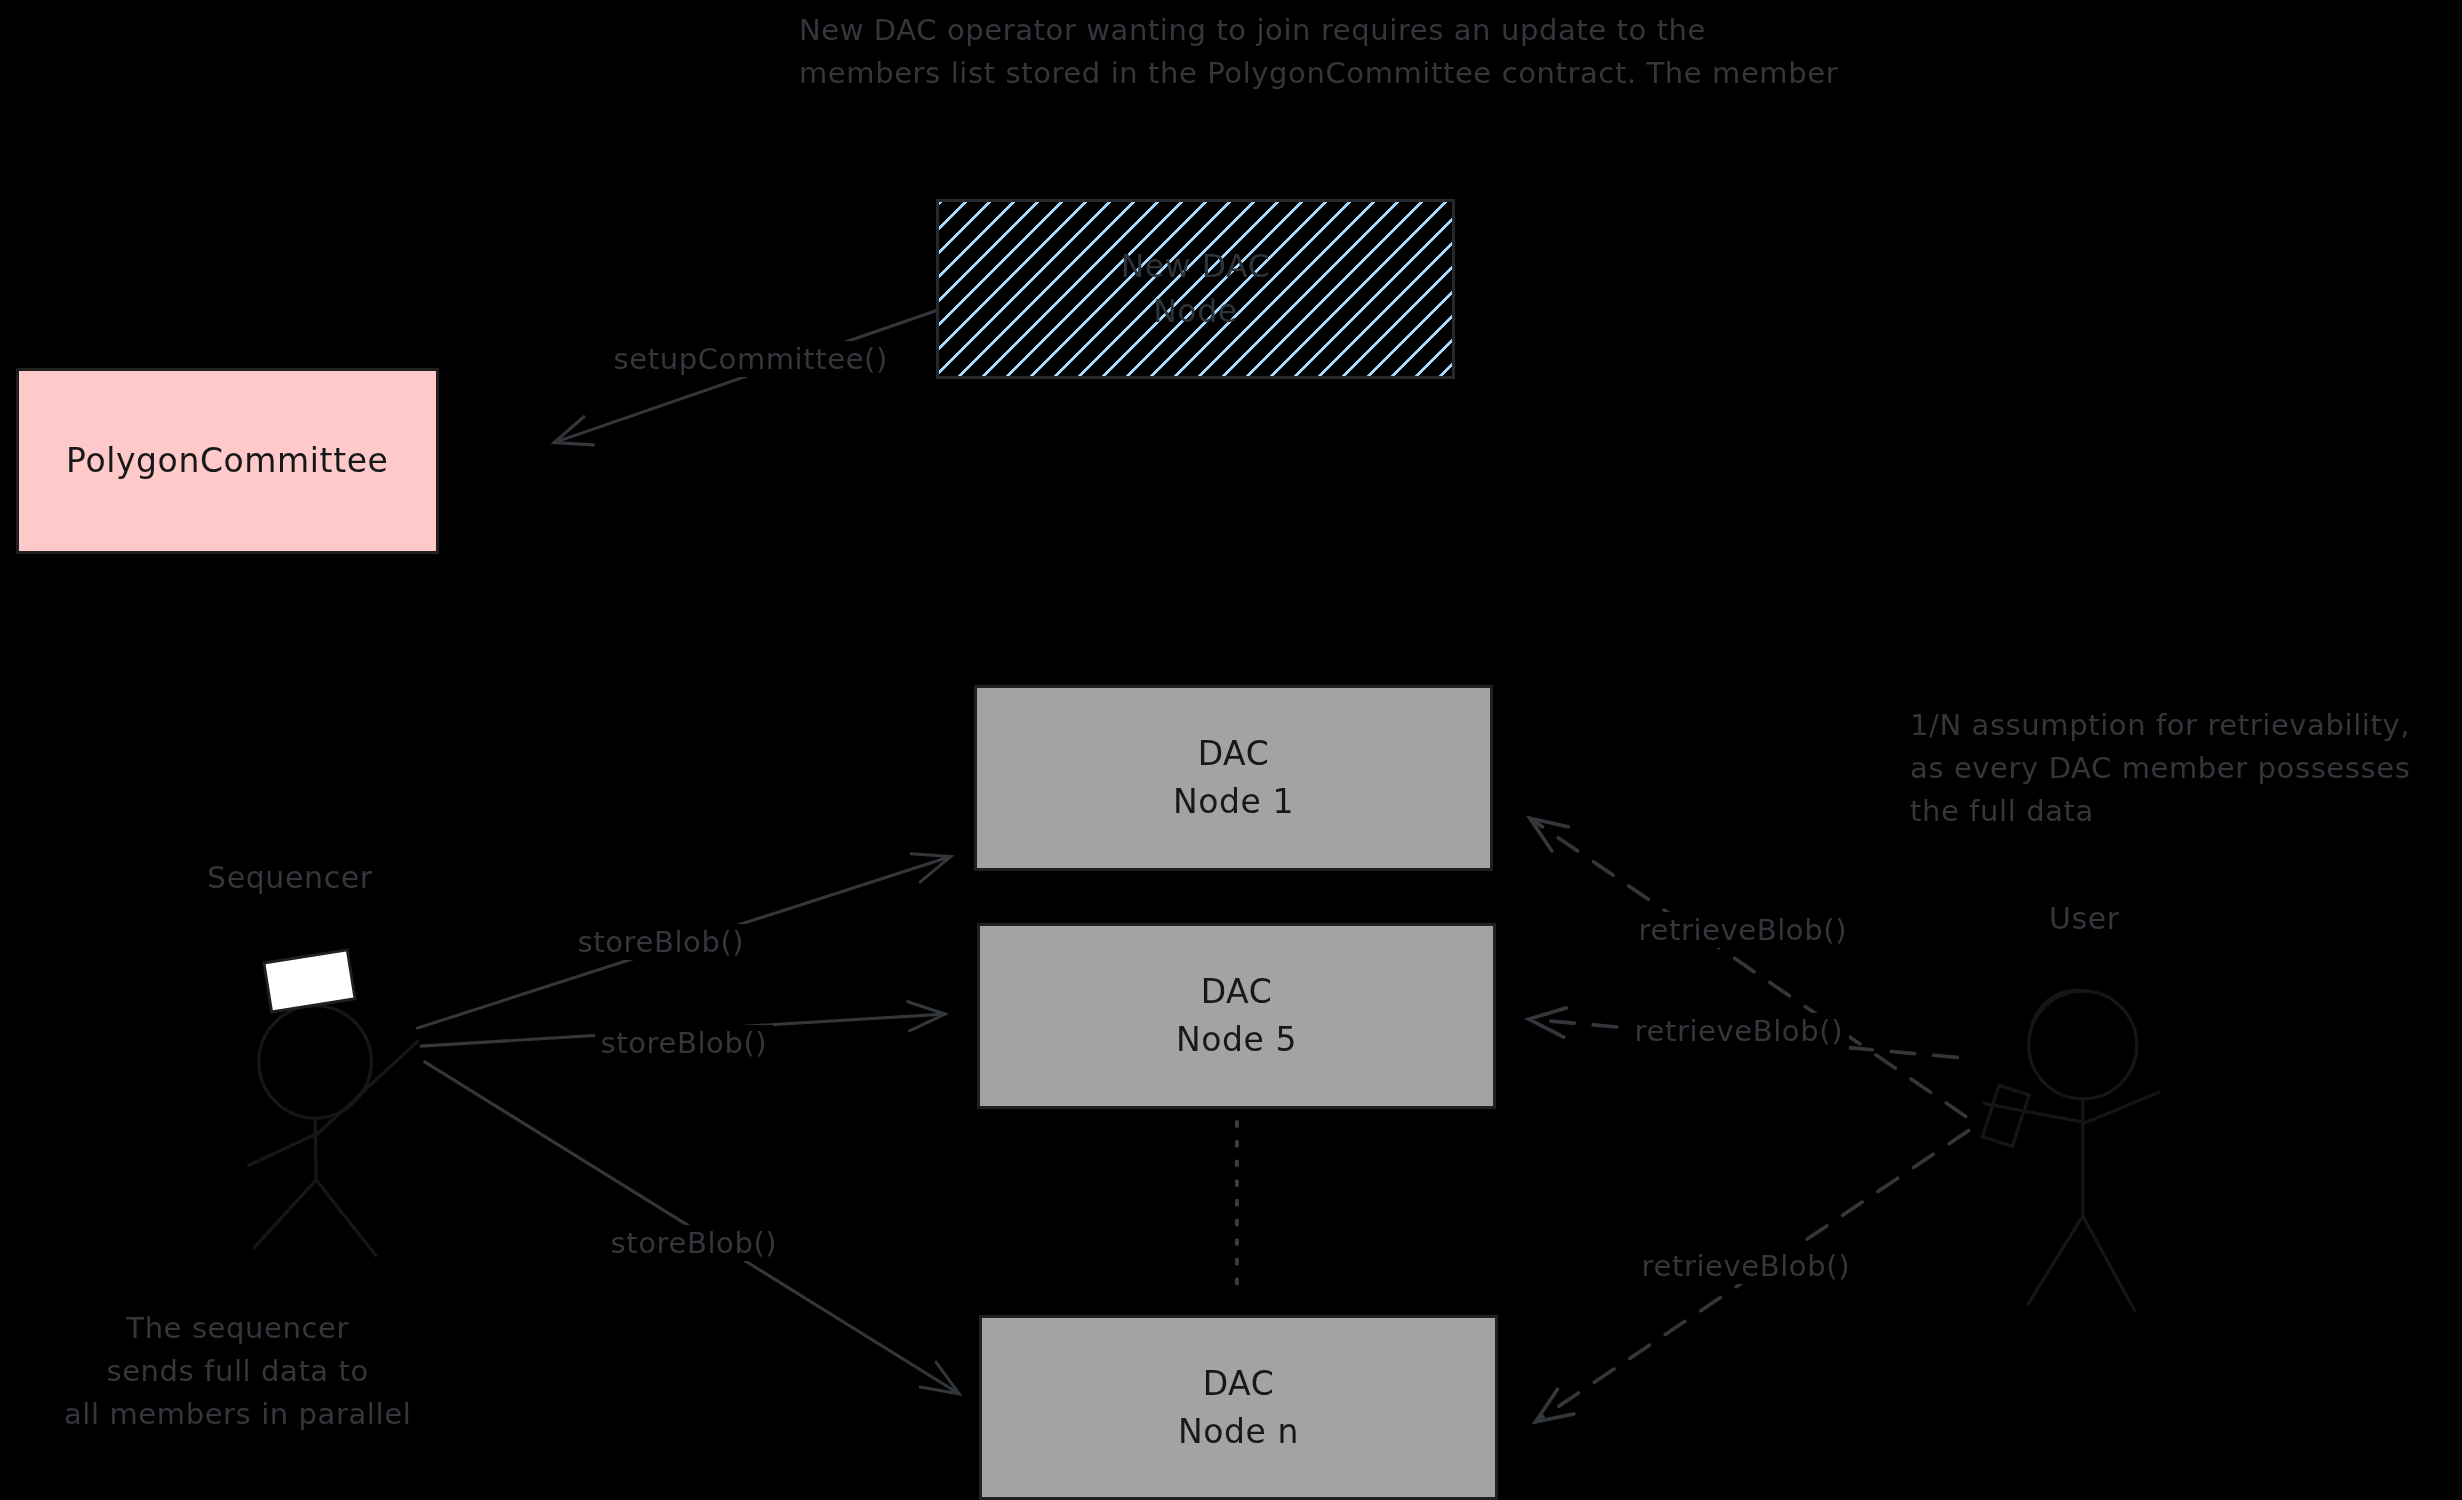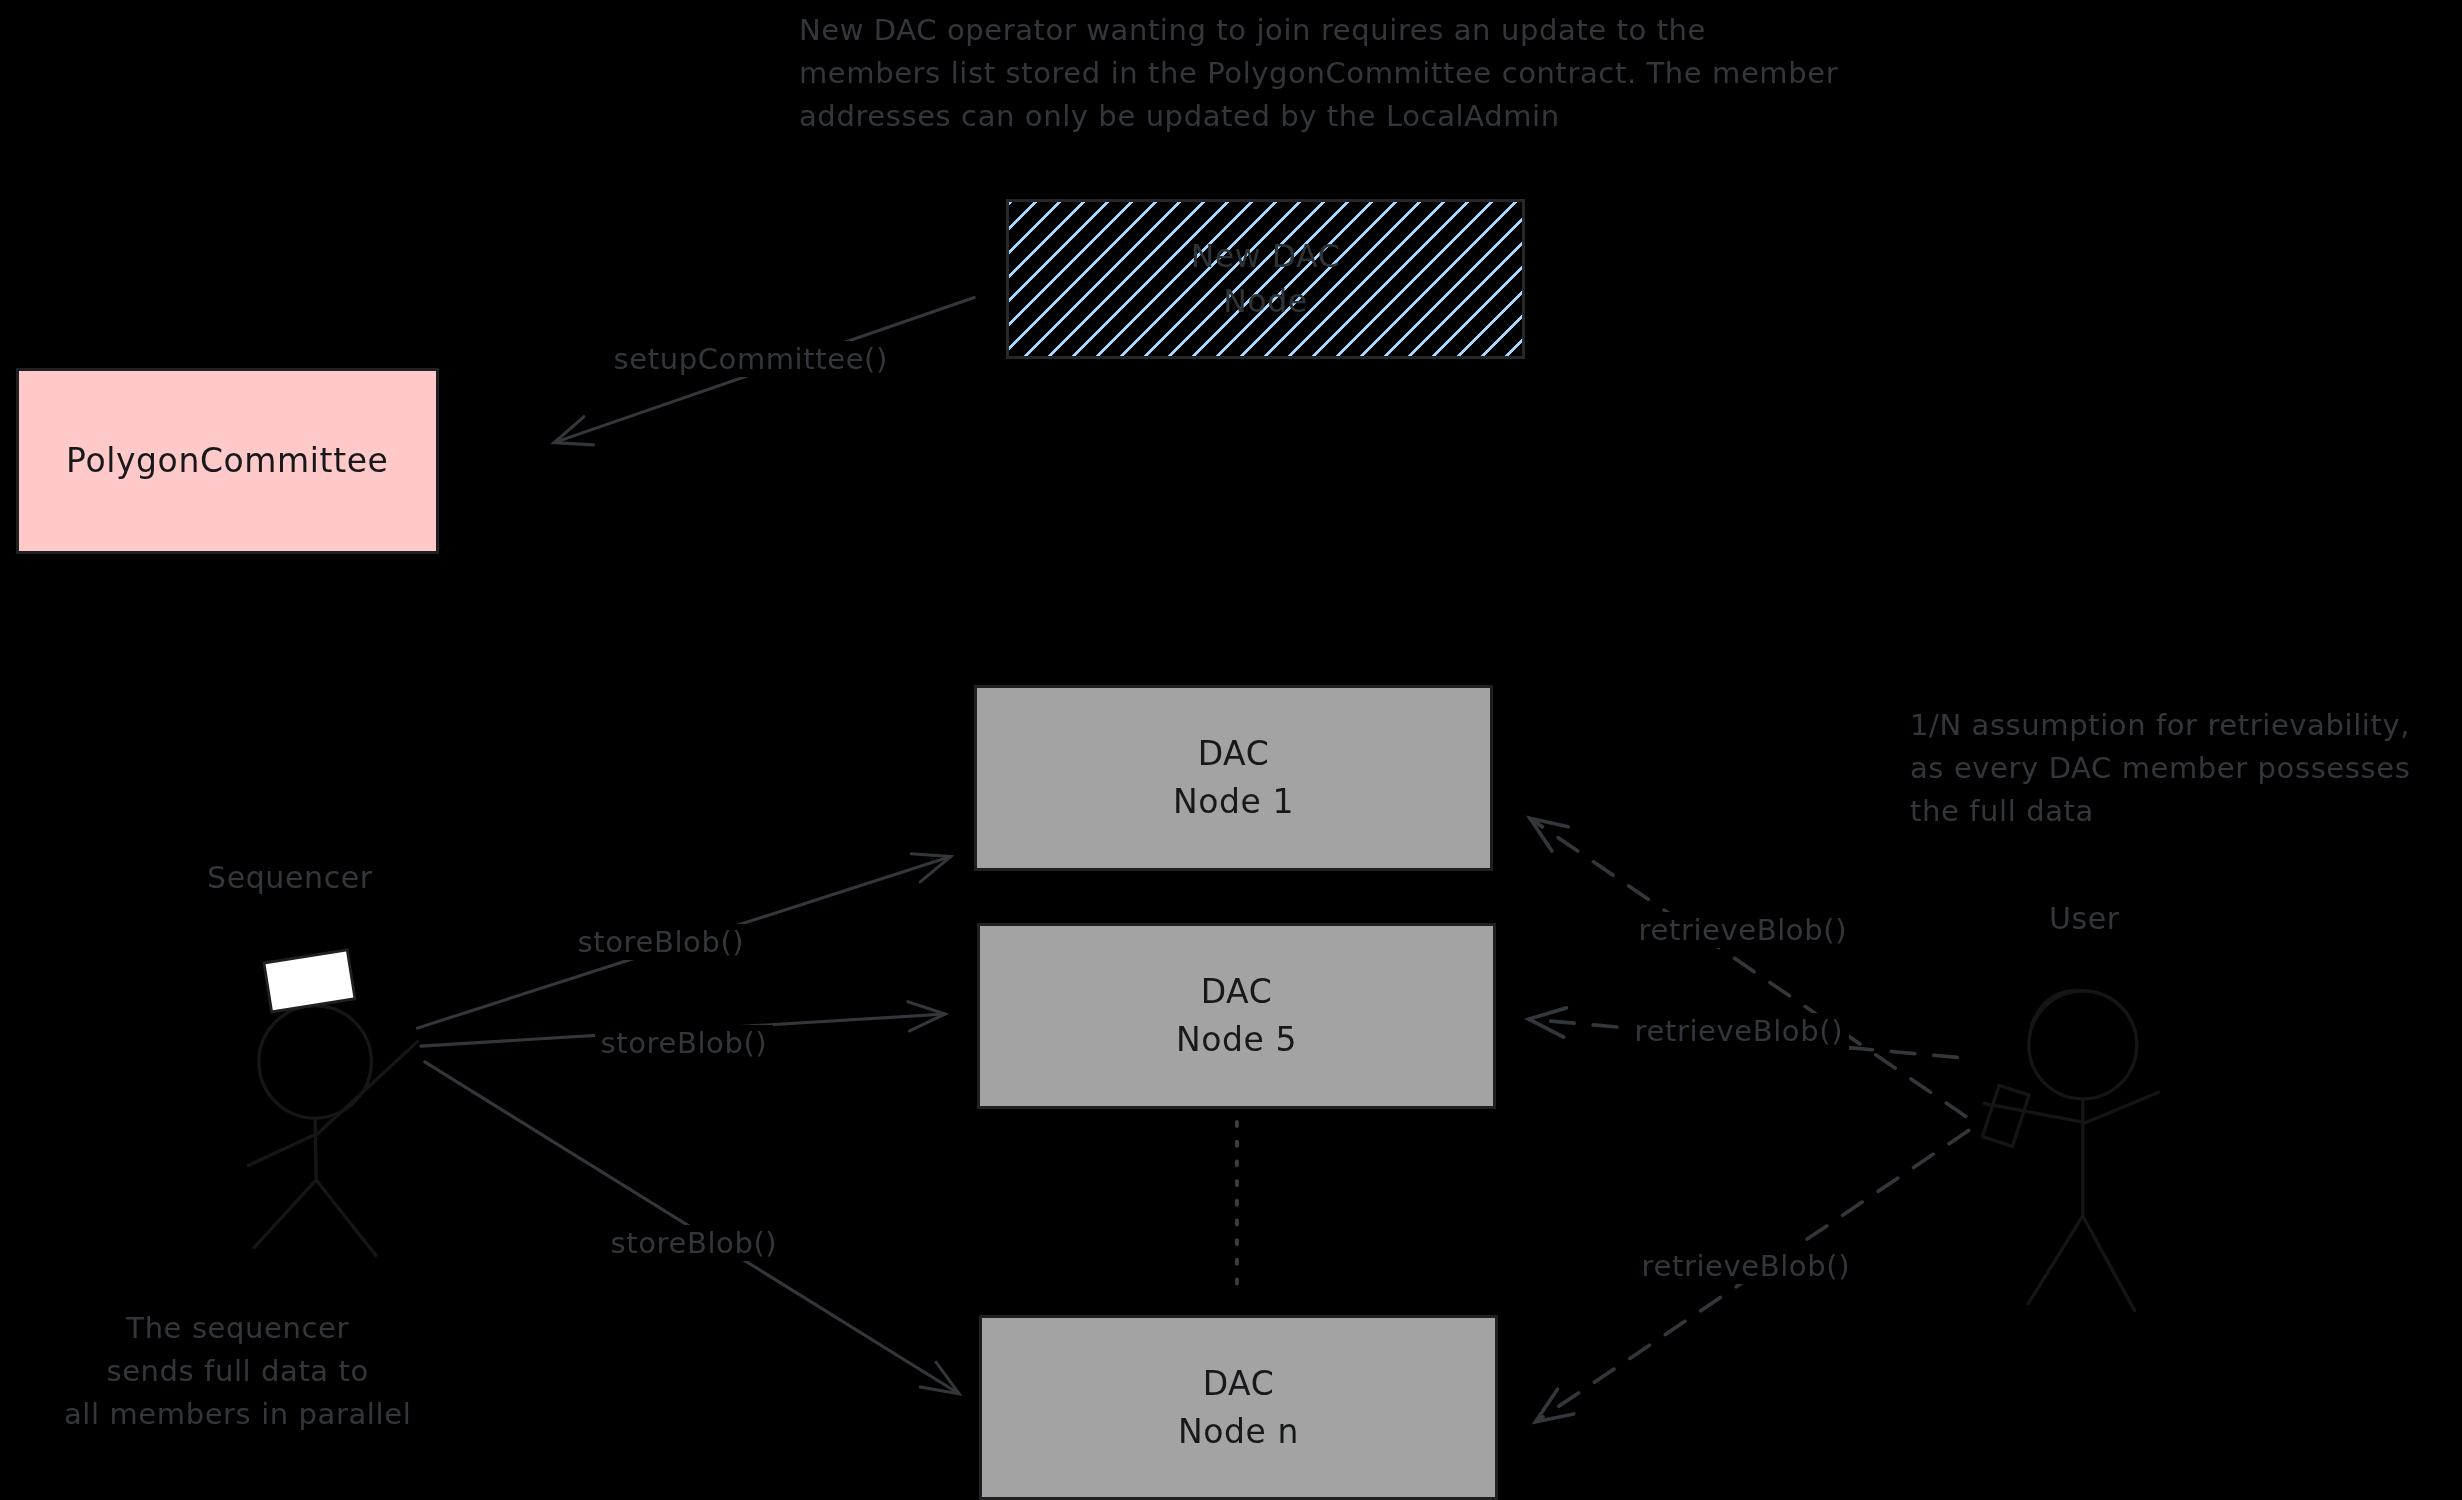--- a/index.html
+++ b/index.html
@@ -5,21 +5,21 @@
   html,body{margin:0;padding:0;background:#000;}
   body{width:2462px;height:1500px;overflow:hidden;position:relative;
        font-family:"DejaVu Sans", sans-serif;}
   .canvas{position:absolute;left:0;top:0;width:2462px;height:1500px;background:#000;}
   svg.wires{position:absolute;left:0;top:0;width:2462px;height:1500px;}
 
   
   .box{position:absolute;box-sizing:border-box;display:flex;align-items:center;
        justify-content:center;text-align:center;}
   .box .lbl{font-size:33px;line-height:48px;color:#17181a;letter-spacing:0.6px;}
-  .box-hatched{left:1006px;top:199px;width:519px;height:160px;
+  .box-hatched{left:936px;top:199px;width:519px;height:180px;
        border:3.4px solid #26282b;
        background:repeating-linear-gradient(135deg,#a5d8ff 0 2.8px,rgba(0,0,0,0) 2.8px 17px),#000;}
   .box-hatched .lbl{color:#2e3338;font-size:31.5px;line-height:45px;}
   .box-pink{left:15.8px;top:368px;width:423px;height:186px;background:#ffc9c9;
        border:3.4px solid #1e2022;}
   .box-blue{background:#a3a3a3;border:3.4px solid #1e2022;justify-content:center;}
   .box-node1{left:974px;top:685px;width:519px;height:186px;}
   .box-node2{left:977px;top:923px;width:519px;height:186px;}
   .box-noden{left:979px;top:1315px;width:519px;height:185px;}
 
@@ -134,21 +134,20 @@
   <div class="box box-blue box-noden">
     <div class="lbl">
       <div>DAC</div>
       <div>Node n</div>
     </div>
   </div>
 
   <div class="note n-join">
     <div>New DAC operator wanting to join requires an update to the</div>
     <div>members list stored in the PolygonCommittee contract. The member</div>
-    <div>addresses can only be updated by the LocalAdmin</div>
   </div>
 
   <div class="note n-retr">
     <div>1/N assumption for retrievability,</div>
     <div>as every DAC member possesses</div>
     <div>the full data</div>
   </div>
 
   <div class="note n-seq">
     <div>The sequencer</div>

